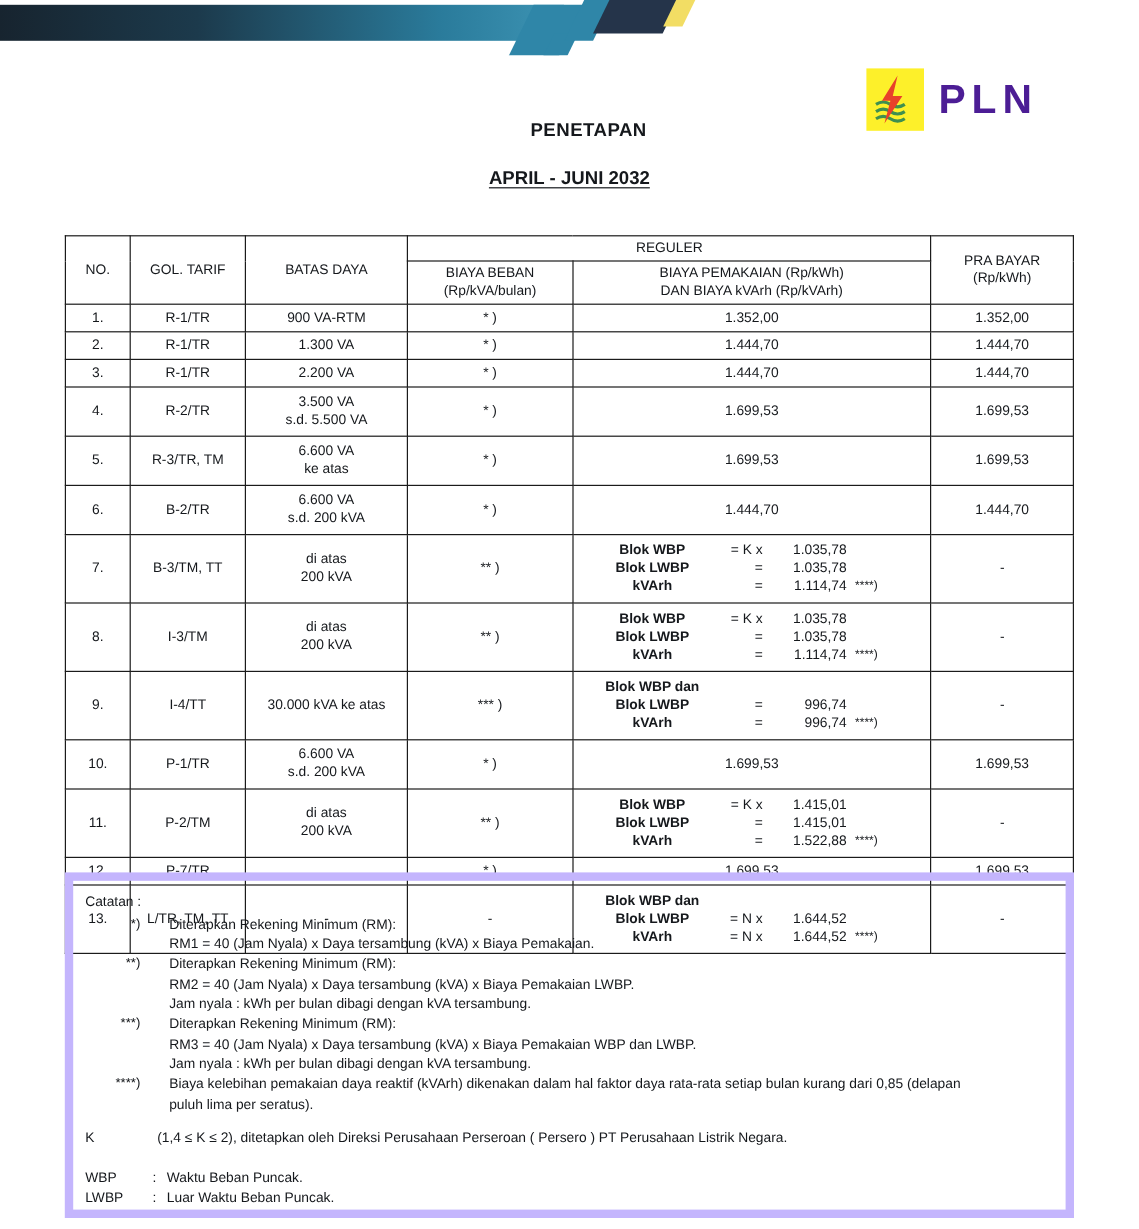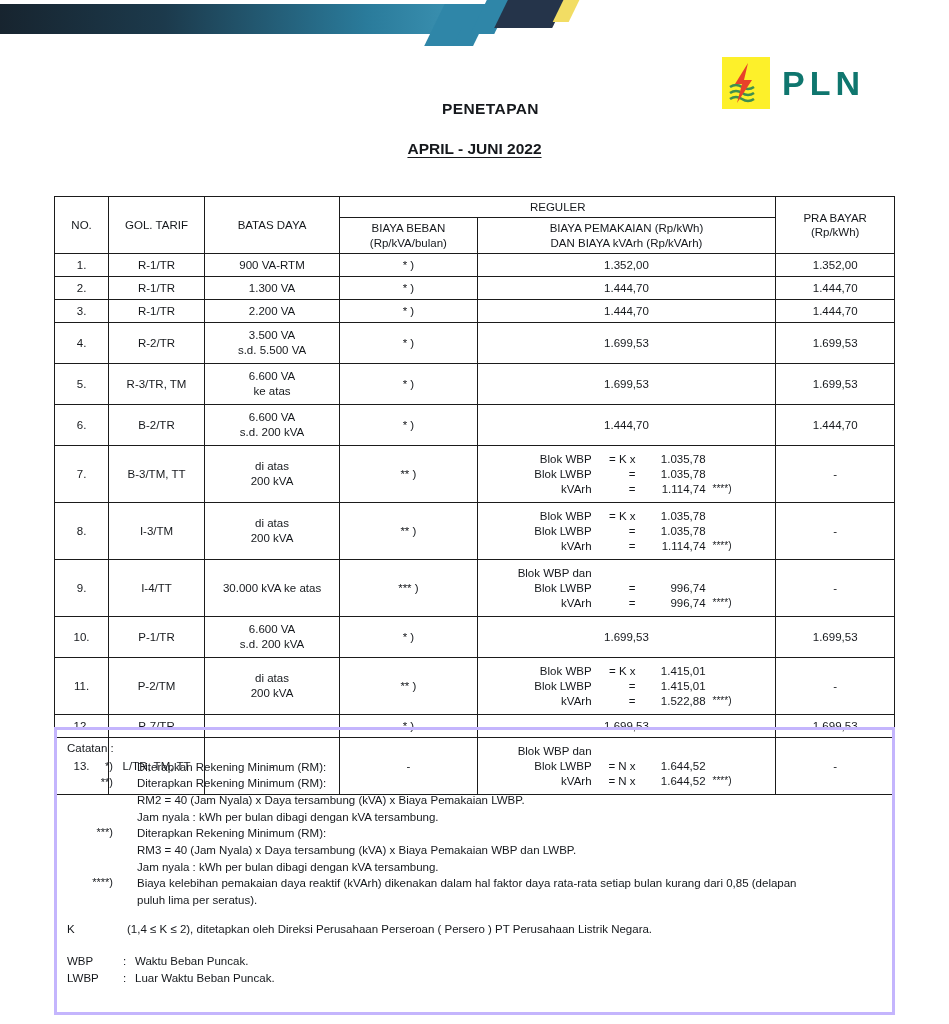--- a/index.html
+++ b/index.html
@@ -22,21 +22,21 @@
   #banner .s1{left:432px;top:4px;width:42px;height:52px;background:#2f86a8;}
   #banner .s2{left:480px;top:-6px;width:24px;height:40px;background:#2f86a8;}
   #banner .s3{left:502px;top:-4px;width:58px;height:32px;background:#25344a;}
   #banner .s4{left:560px;top:-8px;width:16px;height:30px;background:#f2dd64;}
   #banner .s5{left:455px;top:28px;width:20px;height:28px;background:#2f86a8;}
 
   
   #logo{position:absolute;left:722px;top:55px;width:150px;height:56px;display:flex;align-items:center;gap:12px;}
   #logo .mark{width:48px;height:52px;background:#fdf02a;position:relative;flex:none;}
   #logo .mark svg{position:absolute;left:0;top:0;}
-  #logo .word{font-size:34px;font-weight:bold;color:#0f766e;letter-spacing:5px;line-height:1;}
+  #logo .word{font-size:34px;font-weight:bold;color:#4c1d95;letter-spacing:5px;line-height:1;}
 
   
   #titles{position:absolute;left:0;top:100px;width:949px;text-align:center;}
   #titles .t1{font-size:15.5px;font-weight:bold;letter-spacing:.4px;margin-left:32px;}
   #titles .t2{font-size:15.5px;font-weight:bold;letter-spacing:.2px;margin-top:5px;}
   #titles .t2 u{text-decoration:underline;text-underline-offset:3px;}
   #titles .t2 .ital{font-style:italic;}
   #titles .t3{font-size:15.5px;font-weight:bold;margin-top:22px;}
   #titles .t3 u{text-decoration:underline;text-underline-offset:3px;}
 
@@ -53,27 +53,27 @@
   .c-bp{width:287px;}
   .c-pb{width:114px;}
   .hdr-outer{border-bottom:1px solid #1b1b1b;}
   .row-s td{height:18px;}
   .row-m td{height:36px;}
   .row-l td{height:52px;}
 
   
   .blok{display:table;width:100%;font-size:11.5px;}
   .blok .r{display:table-row;}
-  .blok .lab{display:table-cell;text-align:right;padding-left:16px;width:96px;white-space:nowrap;}
+  .blok .lab{display:table-cell;text-align:center;padding-left:16px;width:96px;white-space:nowrap;font-weight:bold;}
   .blok .op{display:table-cell;text-align:right;width:44px;white-space:nowrap;}
   .blok .val{display:table-cell;text-align:right;width:70px;white-space:nowrap;}
   .blok .fn{display:table-cell;text-align:left;padding-left:7px;white-space:nowrap;font-size:10px;vertical-align:top;}
 
   
-  #notes{position:absolute;left:54px;top:727px;width:841px;height:288px;border:3px solid #c4b5fd;box-sizing:border-box;}
+  #notes{position:absolute;left:54px;top:727px;width:841px;height:288px;border:7px solid #c4b5fd;box-sizing:border-box;}
   #notes .inner{padding:10px 12px 0 10px;font-size:11.5px;line-height:1.45;}
   #notes .catatan{margin-bottom:2px;}
   .note{display:flex;align-items:flex-start;}
   .note .mk{width:46px;flex:none;text-align:right;padding-right:8px;font-size:11px;}
   .note .bd{flex:1;margin-left:16px;}
   .note .bd .ln{display:block;}
   .kblk{display:flex;margin-top:12px;}
   .kblk .kk{width:38px;flex:none;}
   .kblk .kb{flex:1;}
   .kblk .kb .l1{text-align:justify;text-align-last:justify;}
@@ -104,21 +104,21 @@
         <path d="M8 42 Q14 38 20 42 Q26 46 32 42"></path>
       </g>
       <path d="M26 6 L13 27 L20 27 L15 46 L30 23 L22 23 Z" fill="#e8412a"></path>
     </svg>
   </div>
   <div class="word">PLN</div>
 </div>
 
 <div id="titles">
   <div class="t1">PENETAPAN</div>
-  <div class="t3"><u>APRIL - JUNI 2022</u></div>
+  <div class="t3"><u>APRIL - JUNI 2032</u></div>
 </div>
 
 <div id="tbl-wrap">
   <table class="tariff">
     <colgroup>
       <col class="c-no">
         <col class="c-gol">
         <col class="c-bd">
       <col class="c-bb">
         <col class="c-bp">
@@ -361,20 +361,21 @@
 </div>
 
 <div id="notes">
   <div class="inner">
     <div class="catatan">Catatan :</div>
     <div id="notes-list">
         <div class="note">
           <span class="mk">*)</span>
           <span class="bd">
             <span class="ln">Diterapkan Rekening Minimum (RM):</span>
+            <span class="ln">RM1 = 40 (Jam Nyala) x Daya tersambung (kVA) x Biaya Pemakaian.</span>
           </span>
         </div>
         <div class="note">
           <span class="mk">**)</span>
           <span class="bd">
             <span class="ln">Diterapkan Rekening Minimum (RM):</span>
             <span class="ln">RM2 = 40 (Jam Nyala) x Daya tersambung (kVA) x Biaya Pemakaian LWBP.</span>
             <span class="ln">Jam nyala : kWh per bulan dibagi dengan kVA tersambung.</span>
           </span>
         </div>

